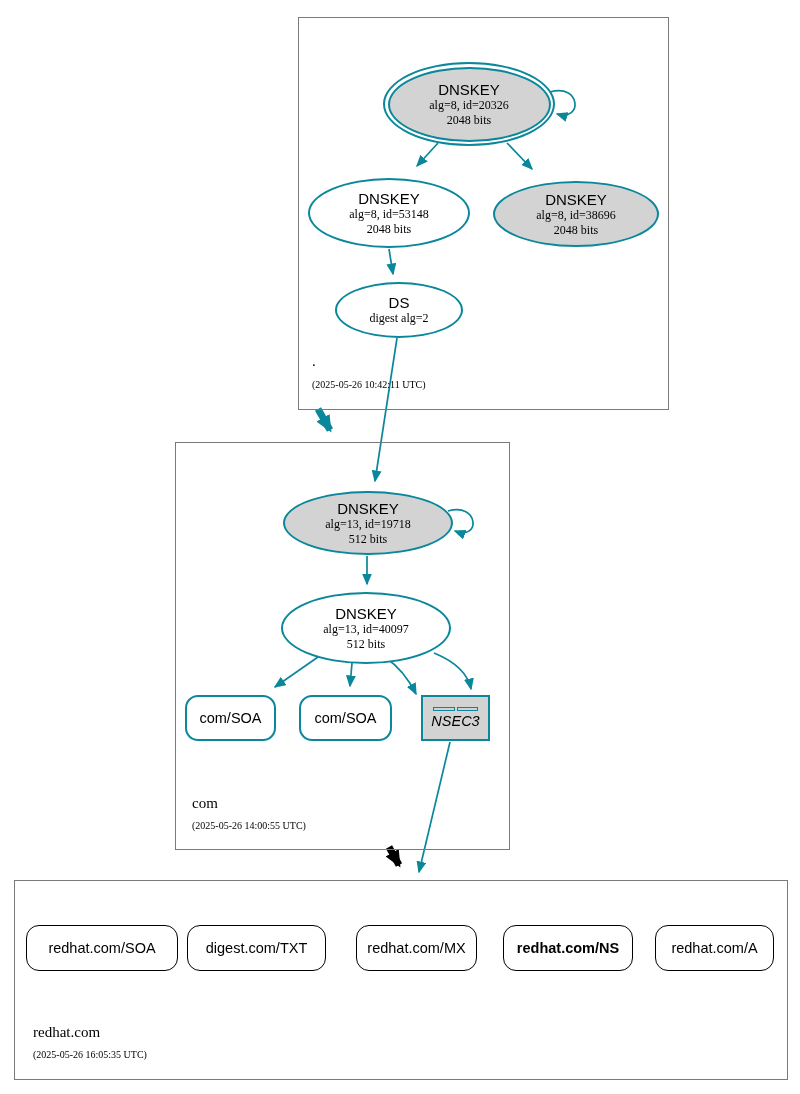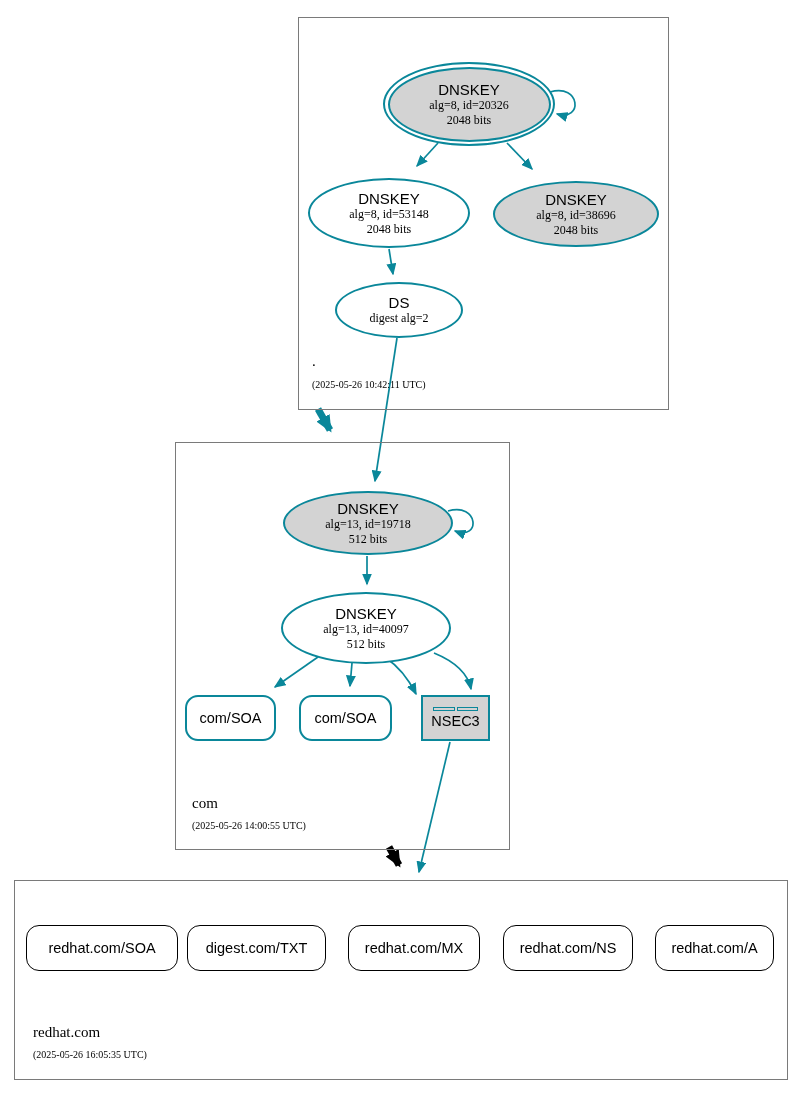--- a/index.html
+++ b/index.html
@@ -34,21 +34,21 @@
   .node-detail{font-family:"Liberation Serif",serif;font-size:12px;line-height:15px;color:var(--ink);}
   .rrset{
     position:absolute;border-radius:13px;background:var(--node-fill);
     display:flex;align-items:center;justify-content:center;
     font-size:14.5px;color:var(--ink);box-sizing:border-box;
   }
   .rrset.teal{border:2px solid var(--teal);}
   .rrset.black{border:1.6px solid var(--ink);}
   .nsec3{
     position:absolute;border:2.5px solid var(--teal);background:var(--ksk-fill);
-    box-sizing:border-box;display:flex;flex-direction:column;padding:10px;
+    box-sizing:border-box;display:flex;flex-direction:column;padding:10px;font-style:italic;
   }
   .nsec3-row{display:flex;gap:2px;height:10px;margin-bottom:2px;}
   .nsec3-cell{flex:1;border:1.5px solid var(--teal);background:var(--ksk-fill);}
   .nsec3-label{flex:1;display:flex;align-items:center;justify-content:center;font-size:14.5px;color:var(--ink);}
 </style>
 </head>
 <body>
 
 <div class="canvas">
 
@@ -139,20 +139,20 @@
       <div class="nsec3-cell"></div>
     </div>
     <div class="nsec3-label">NSEC3</div>
   </div>
 
   <div class="zone-label" style="left:192px;top:795px;">com</div>
   <div class="zone-ts" style="left:192px;top:820px;">(2025-05-26 14:00:55 UTC)</div>
 
   <div class="rrset black" style="left:26px;top:925px;width:152px;height:46px;">redhat.com/SOA</div>
   <div class="rrset black" style="left:187px;top:925px;width:139px;height:46px;">digest.com/TXT</div>
-  <div class="rrset black" style="left:348px;top:925px;width:132px;height:46px;">redhat.com/MX</div>
-  <div class="rrset black" style="left:503px;top:925px;width:130px;height:46px;">redhat.com/NS</div>
+  <div class="rrset black" style="left:356px;top:925px;width:121px;height:46px;">redhat.com/MX</div>
+  <div class="rrset black" style="left:503px;top:925px;width:130px;height:46px;font-weight:bold;">redhat.com/NS</div>
   <div class="rrset black" style="left:655px;top:925px;width:119px;height:46px;">redhat.com/A</div>
 
   <div class="zone-label" style="left:33px;top:1024px;">redhat.com</div>
   <div class="zone-ts" style="left:33px;top:1049px;">(2025-05-26 16:05:35 UTC)</div>
 
 </div>
 
 </body></html>

